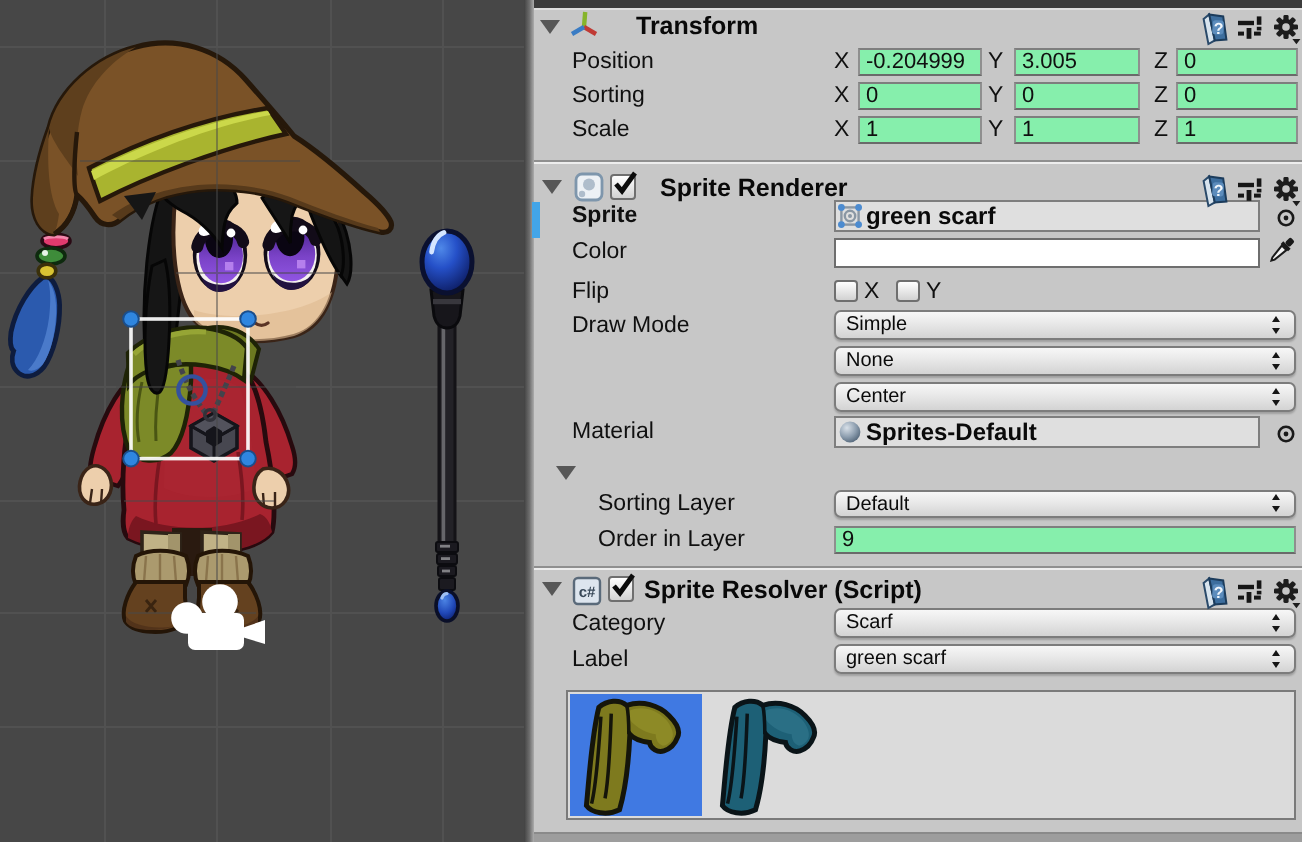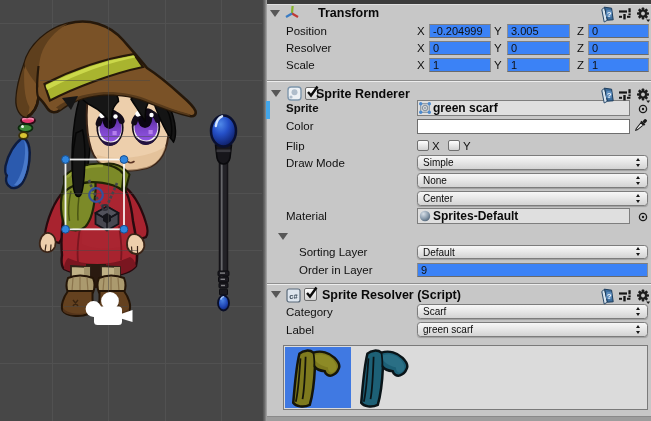--- a/index.html
+++ b/index.html
@@ -3,21 +3,21 @@
 <meta charset="utf-8">
 <style>
 html,body{margin:0;padding:0}
 body{width:651px;height:421px;overflow:hidden;position:relative;background:#C7C7C7;font-family:"Liberation Sans",sans-serif}
 .abs{position:absolute}
 #scene{position:absolute;left:0;top:0;width:262px;height:421px}
 #divider{position:absolute;left:262px;top:0;width:5px;height:421px;background:linear-gradient(90deg,#414141,#6E6E6E 55%,#ACACAC)}
 #insp{position:absolute;left:267px;top:0;width:320px;height:421px;background:#C7C7C7}
 .lbl{position:absolute;font-size:11.5px;color:#101010;line-height:14px;height:14px;white-space:nowrap}
 .hdr{position:absolute;font-size:12.5px;font-weight:bold;color:#090909;line-height:15px;height:15px;white-space:nowrap}
-.fld{position:absolute;background:#3b82f6;border:1px solid #8F8F8F;border-top-color:#7E7E7E;border-bottom-color:#6A6A6A;box-sizing:border-box;font-size:11px;color:#101010;padding-left:3px;white-space:nowrap;overflow:hidden}
+.fld{position:absolute;background:#86efac;border:1px solid #8F8F8F;border-top-color:#7E7E7E;border-bottom-color:#6A6A6A;box-sizing:border-box;font-size:11px;color:#101010;padding-left:3px;white-space:nowrap;overflow:hidden}
 .obj{position:absolute;background:#DFDFDF;border:1px solid #7E7E7E;box-sizing:border-box;font-size:11px;font-weight:bold;color:#0A0A0A;white-space:nowrap;overflow:hidden}
 .dd{position:absolute;background:linear-gradient(#F7F7F7,#E8E8E8 45%,#D3D3D3);border:1px solid #7C7C7C;border-radius:3.5px;box-sizing:border-box;font-size:10px;color:#0A0A0A;padding-left:5px;white-space:nowrap;box-shadow:0 1px 1px rgba(0,0,0,.2)}
 .dd i{position:absolute;right:7px;top:50%;width:7px;height:0;font-style:normal}
 .dd i:before{content:"";position:absolute;right:0;top:-4.6px;border-left:2.7px solid transparent;border-right:2.7px solid transparent;border-bottom:3.6px solid #151515}
 .dd i:after{content:"";position:absolute;right:0;top:1px;border-left:2.7px solid transparent;border-right:2.7px solid transparent;border-top:3.6px solid #151515}
 .cb{position:absolute;width:12px;height:11px;background:linear-gradient(#FFFFFF,#D2D2D2);border:1px solid #6F6F6F;border-radius:2px;box-sizing:border-box}
 .sep{position:absolute;left:0;width:384px;height:2px}
 .sep b{display:block;height:1px;background:#8F8F8F}
 .sep i{display:block;height:1px;background:#EDEDED}
 </style>
@@ -252,21 +252,21 @@
   </svg>
   <div class="hdr" style="left:51px;top:6px">Transform</div>
 
   <div class="lbl" style="left:19px;top:24px">Position</div>
   <div class="lbl" style="left:150px;top:24px">X</div>
     <div class="fld" style="left:162px;top:24px;width:62px;height:14px">-0.204999</div>
   <div class="lbl" style="left:227px;top:24px">Y</div>
     <div class="fld" style="left:240px;top:24px;width:63px;height:14px">3.005</div>
   <div class="lbl" style="left:310px;top:24px">Z</div>
     <div class="fld" style="left:321px;top:24px;width:61px;height:14px">0</div>
-  <div class="lbl" style="left:19px;top:41px">Resolver</div>
+  <div class="lbl" style="left:19px;top:41px">Sorting</div>
   <div class="lbl" style="left:150px;top:41px">X</div>
     <div class="fld" style="left:162px;top:41px;width:62px;height:14px">0</div>
   <div class="lbl" style="left:227px;top:41px">Y</div>
     <div class="fld" style="left:240px;top:41px;width:63px;height:14px">0</div>
   <div class="lbl" style="left:310px;top:41px">Z</div>
     <div class="fld" style="left:321px;top:41px;width:61px;height:14px">0</div>
   <div class="lbl" style="left:19px;top:58px">Scale</div>
   <div class="lbl" style="left:150px;top:58px">X</div>
     <div class="fld" style="left:162px;top:58px;width:62px;height:14px">1</div>
   <div class="lbl" style="left:227px;top:58px">Y</div>
@@ -284,21 +284,21 @@
     </svg>
   <svg class="abs" style="left:20px;top:86px" width="15" height="15">
     <rect x="1" y="1" width="13" height="13" rx="3" fill="#EDF1F5" stroke="#7E96AC" stroke-width="1.4"></rect>
     <circle cx="7.5" cy="6.2" r="3" fill="#AFBDCB"></circle>
     <circle cx="4" cy="11" r="1.6" fill="#AFBDCB"></circle>
   </svg>
   <div class="cb" style="left:38px;top:87px;width:13px;height:13px"></div>
   <svg class="abs" style="left:38px;top:84px" width="16" height="16">
       <path d="M3,8 L6,11.5 L12.5,2.5" fill="none" stroke="#0B0B0B" stroke-width="2.4"></path>
     </svg>
-  <div class="hdr" style="left:49px;top:87px">Sprite Renderer</div>
+  <div class="hdr" style="left:63px;top:87px">Sprite Renderer</div>
 
   <div class="abs" style="left:-1px;top:101px;width:4px;height:18px;background:#43A5E8"></div>
 
   <div class="lbl" style="left:19px;top:101px;font-weight:bold">Sprite</div>
   <div class="obj" style="left:150px;top:100px;width:213px;height:16px"></div>
   <svg class="abs" style="left:152px;top:102px" width="12" height="12">
     <rect x="1.7" y="1.7" width="8.6" height="8.6" fill="none" stroke="#8A97A4" stroke-width="1.2"></rect>
     <circle cx="6" cy="6" r="2.6" fill="none" stroke="#8A97A4" stroke-width="1.2"></circle>
     <circle cx="6" cy="6" r="1" fill="#8A97A4"></circle>
     <circle cx="1.7" cy="1.7" r="1.7" fill="#4C8BD0"></circle>

